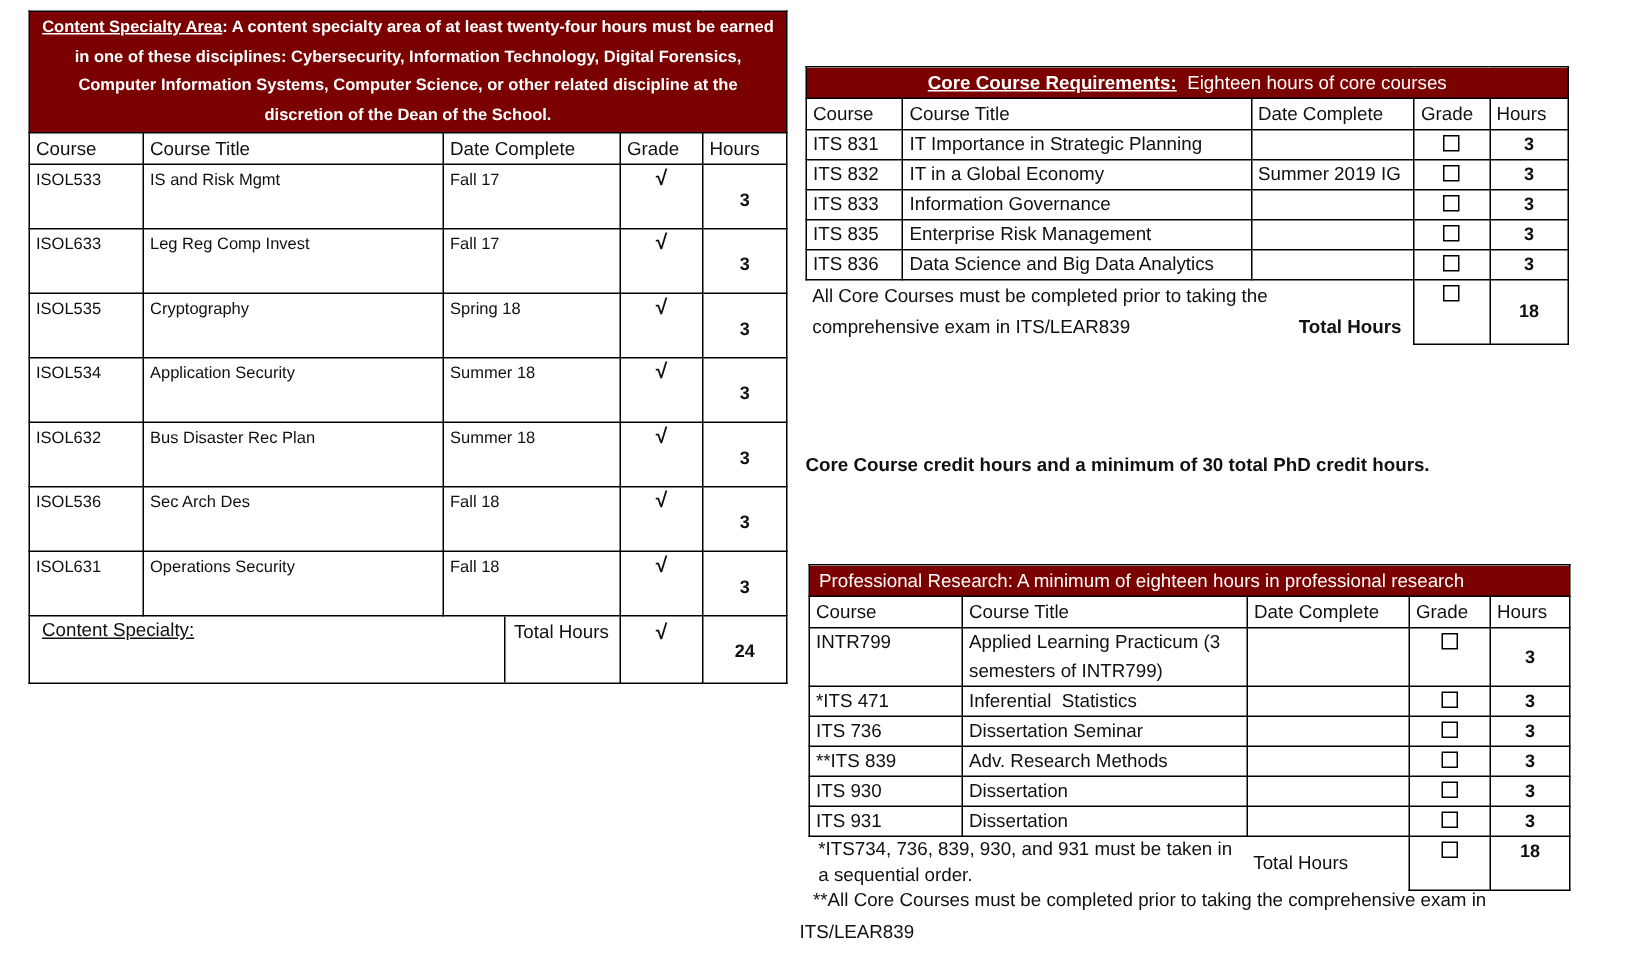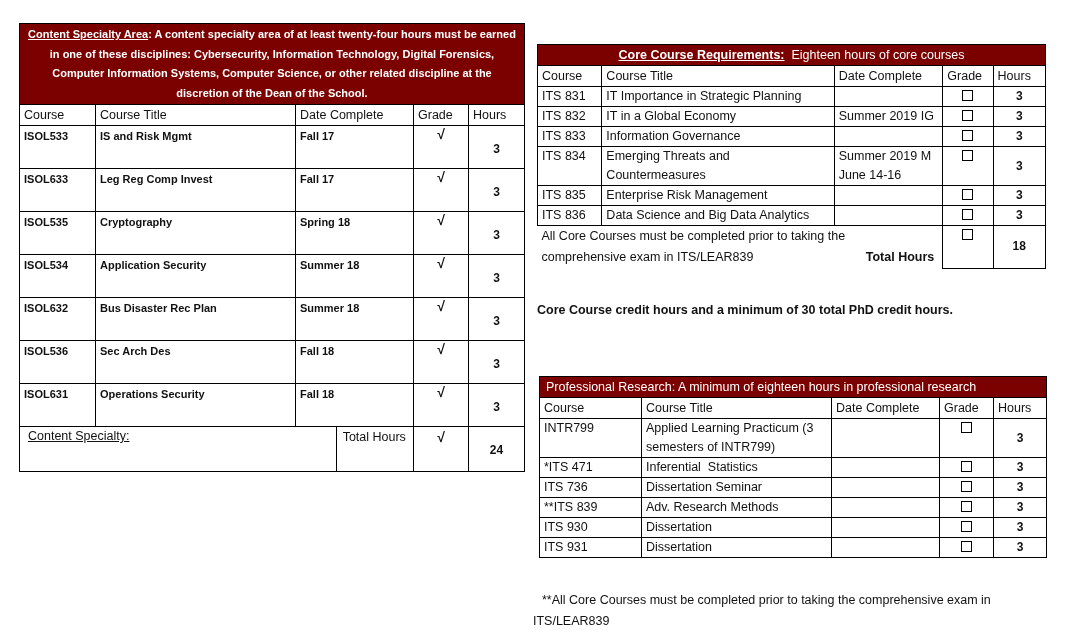--- a/index.html
+++ b/index.html
@@ -8,23 +8,23 @@
   .abs { position:absolute; }
   table { border-collapse:collapse; table-layout:fixed; }
   td, th { border:1px solid #000; padding:0 4px; font-weight:normal; vertical-align:top; overflow:hidden; }
   .hdr-band { background:#7b0000; color:#fff; text-align:center; }
   .hdr-band u { text-decoration:underline; font-weight:bold; }
   .colhead td { text-align:left; font-size:12.5px; line-height:20px; height:20px; }
   .center { text-align:center; }
   .bold { font-weight:bold; }
 
   
-  #left { left:19px; top:23px; width:505px; }
+  #left { left:19px; top:7px; width:505px; }
   #left .hdr-band td { font-size:11px; font-weight:bold; line-height:19.5px; padding:1px 6px; }
-  #left .row td { font-size:11px; height:38px; padding-top:4px;font-weight:bold; }
+  #left .row td { font-size:11px; height:38px; padding-top:4px; }
   #left .row td.hrs { vertical-align:middle; font-size:12px; font-weight:bold; text-align:center; padding-top:4px; }
   #left .row td.grade { text-align:center; font-weight:bold; font-size:14px; padding-top:0; }
   #left .total td { font-size:12.5px; height:42px; padding-top:2px; }
 
   
   #core { left:537px; top:44px; width:509px; }
   #core .hdr-band td { font-size:12.5px; line-height:20px; height:20px; padding:0 4px; }
   #core .row td { font-size:12.5px; line-height:19px; padding-top:0; }
   #core .row td.hrs { text-align:center; font-weight:bold; vertical-align:middle; font-size:12px; }
   #core .row td.grade { text-align:center; }
@@ -156,27 +156,20 @@
     <td class="hrs">3</td>
   </tr>
   <tr class="row">
     <td>ITS 833</td>
     <td>Information Governance</td>
     <td></td>
     <td class="grade"><span class="cb"></span></td>
     <td class="hrs">3</td>
   </tr>
   <tr class="row">
-    <td>ITS 834</td>
-    <td>Emerging Threats and Countermeasures</td>
-    <td>Summer 2019 M June 14-16</td>
-    <td class="grade"><span class="cb"></span></td>
-    <td class="hrs">3</td>
-  </tr>
-  <tr class="row">
     <td>ITS 835</td>
     <td>Enterprise Risk Management</td>
     <td></td>
     <td class="grade"><span class="cb"></span></td>
     <td class="hrs">3</td>
   </tr>
   <tr class="row">
     <td>ITS 836</td>
     <td>Data Science and Big Data Analytics</td>
     <td></td>
@@ -255,19 +248,25 @@
     <td class="grade"><span class="cb"></span></td>
     <td class="hrs">3</td>
   </tr>
   <tr class="row">
     <td>ITS 931</td>
     <td>Dissertation</td>
     <td></td>
     <td class="grade"><span class="cb"></span></td>
     <td class="hrs">3</td>
   </tr>
+  <tr class="row" style="height:36px;">
+    <td colspan="2" style="border:none;padding:0 4px 0 6px;line-height:17px;font-size:12.5px;">*ITS734, 736, 839, 930, and 931 must be taken in a sequential order.</td>
+    <td style="border:none;vertical-align:middle;font-size:12.5px;padding-left:4px;">Total Hours</td>
+    <td class="grade"><span class="cb"></span></td>
+    <td class="hrs" style="vertical-align:top;">18</td>
+  </tr>
 </tbody>
   </table>
 
 <div class="abs note" style="left:533px;top:590px;">
   <div style="padding-left:9px;text-align:center;">**All Core Courses must be completed prior to taking the comprehensive exam in</div>
   <div>ITS/LEAR839</div>
 </div>
 
 </body></html>

